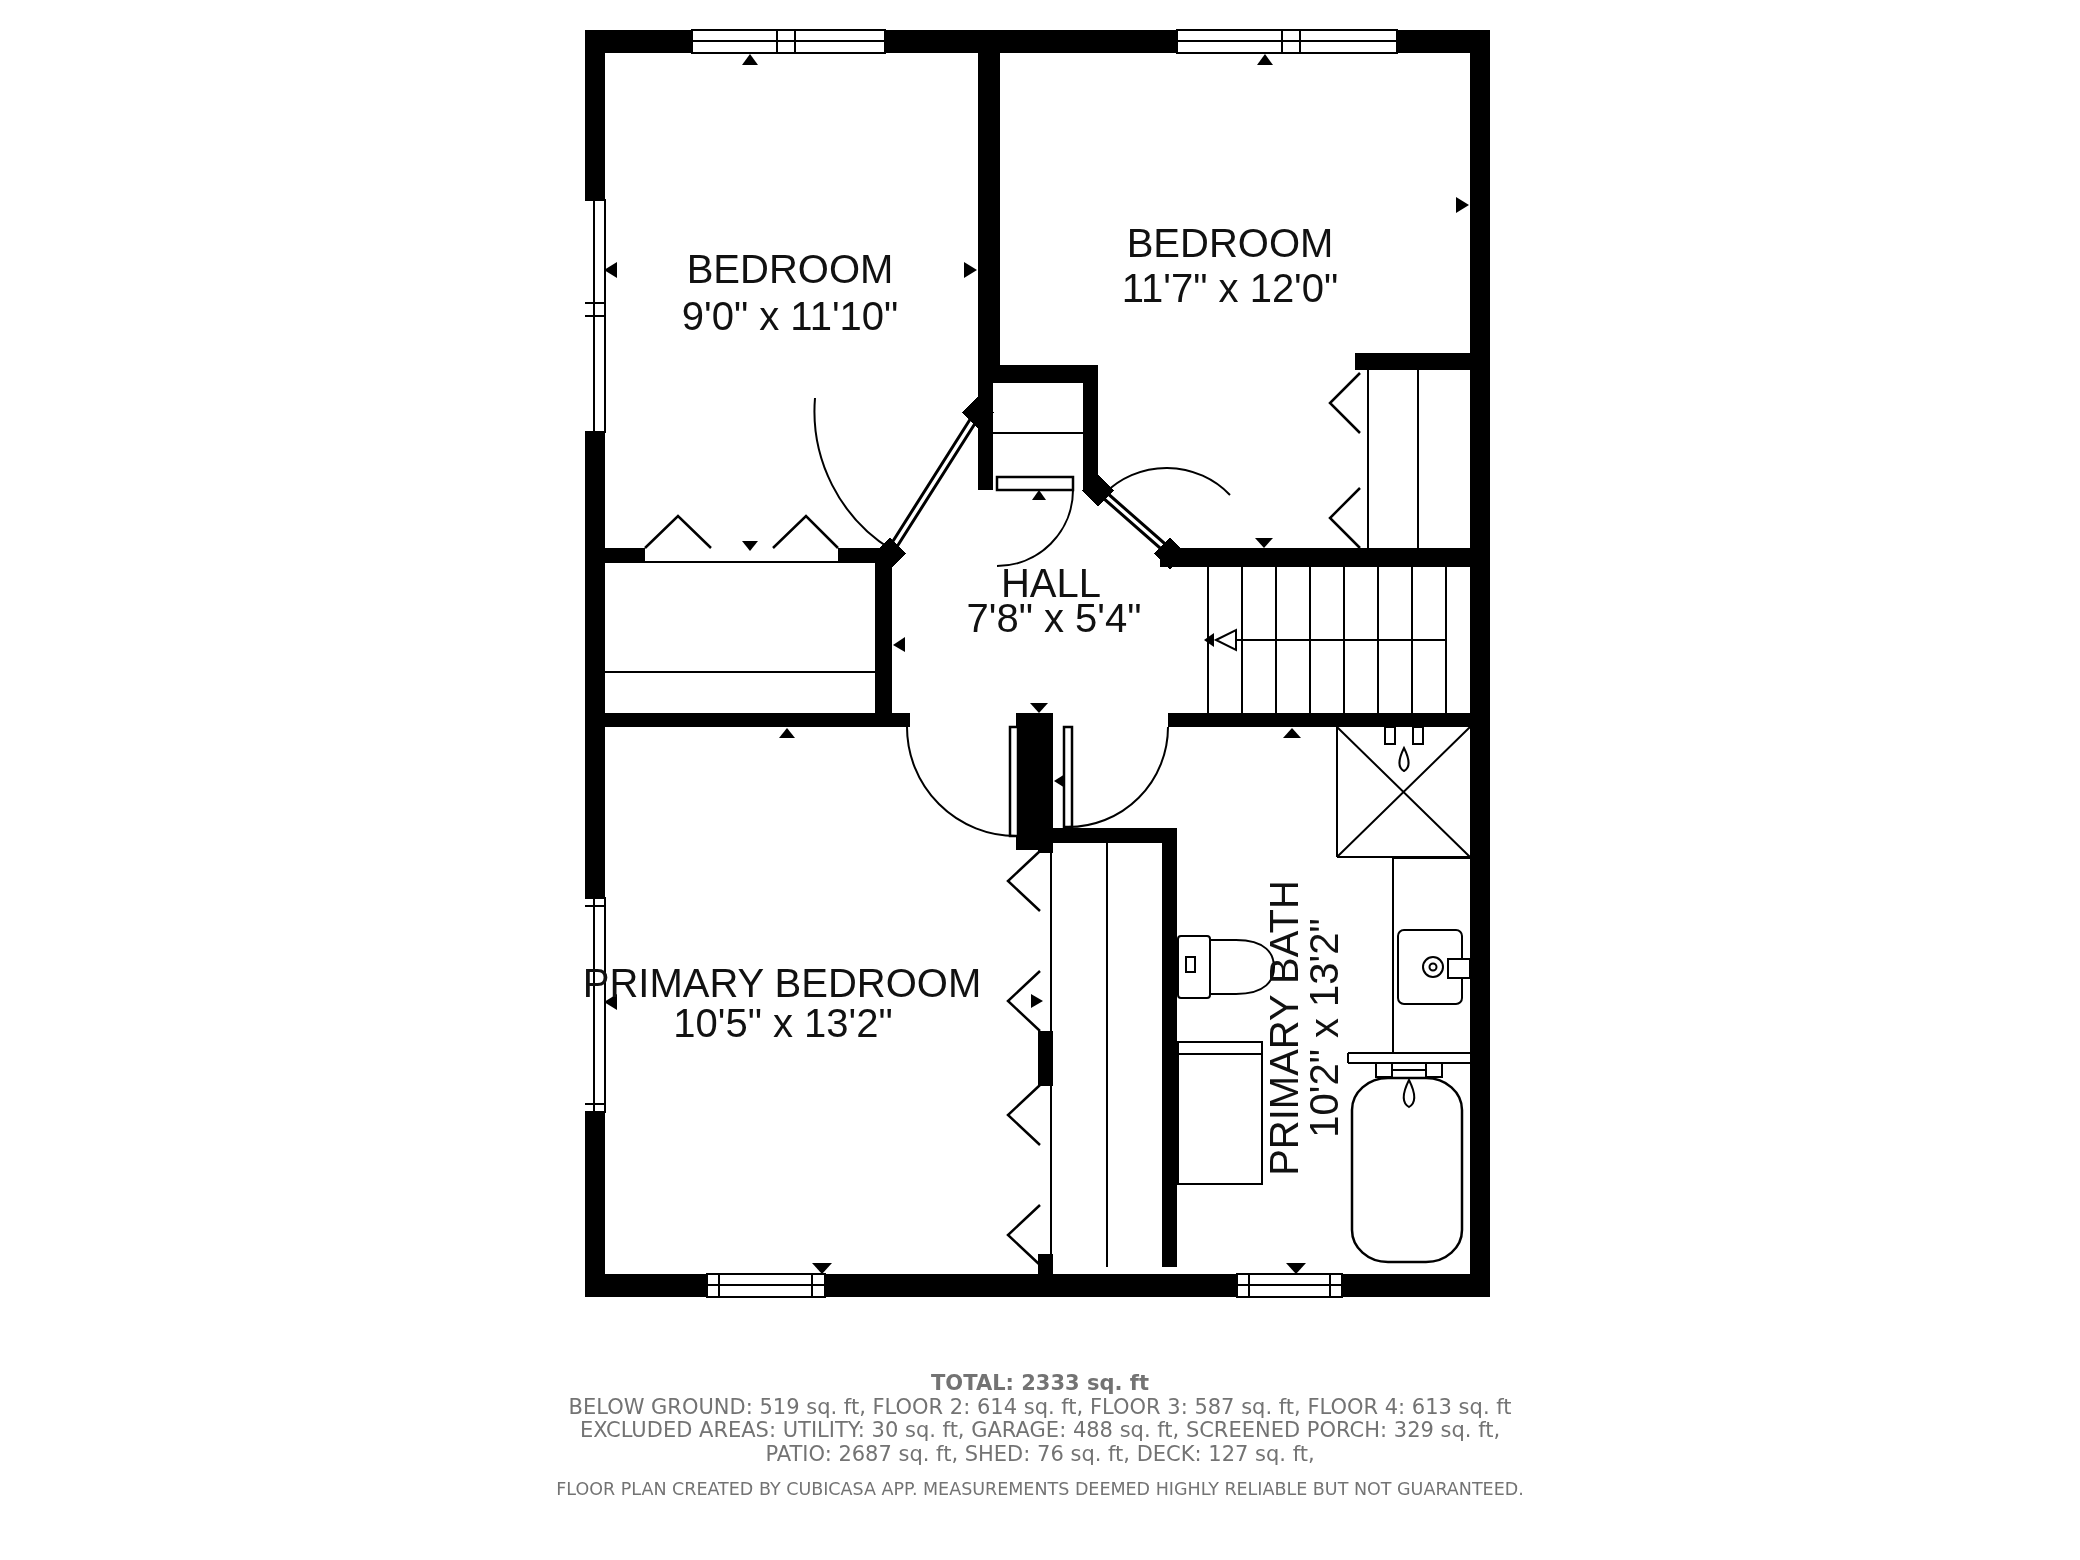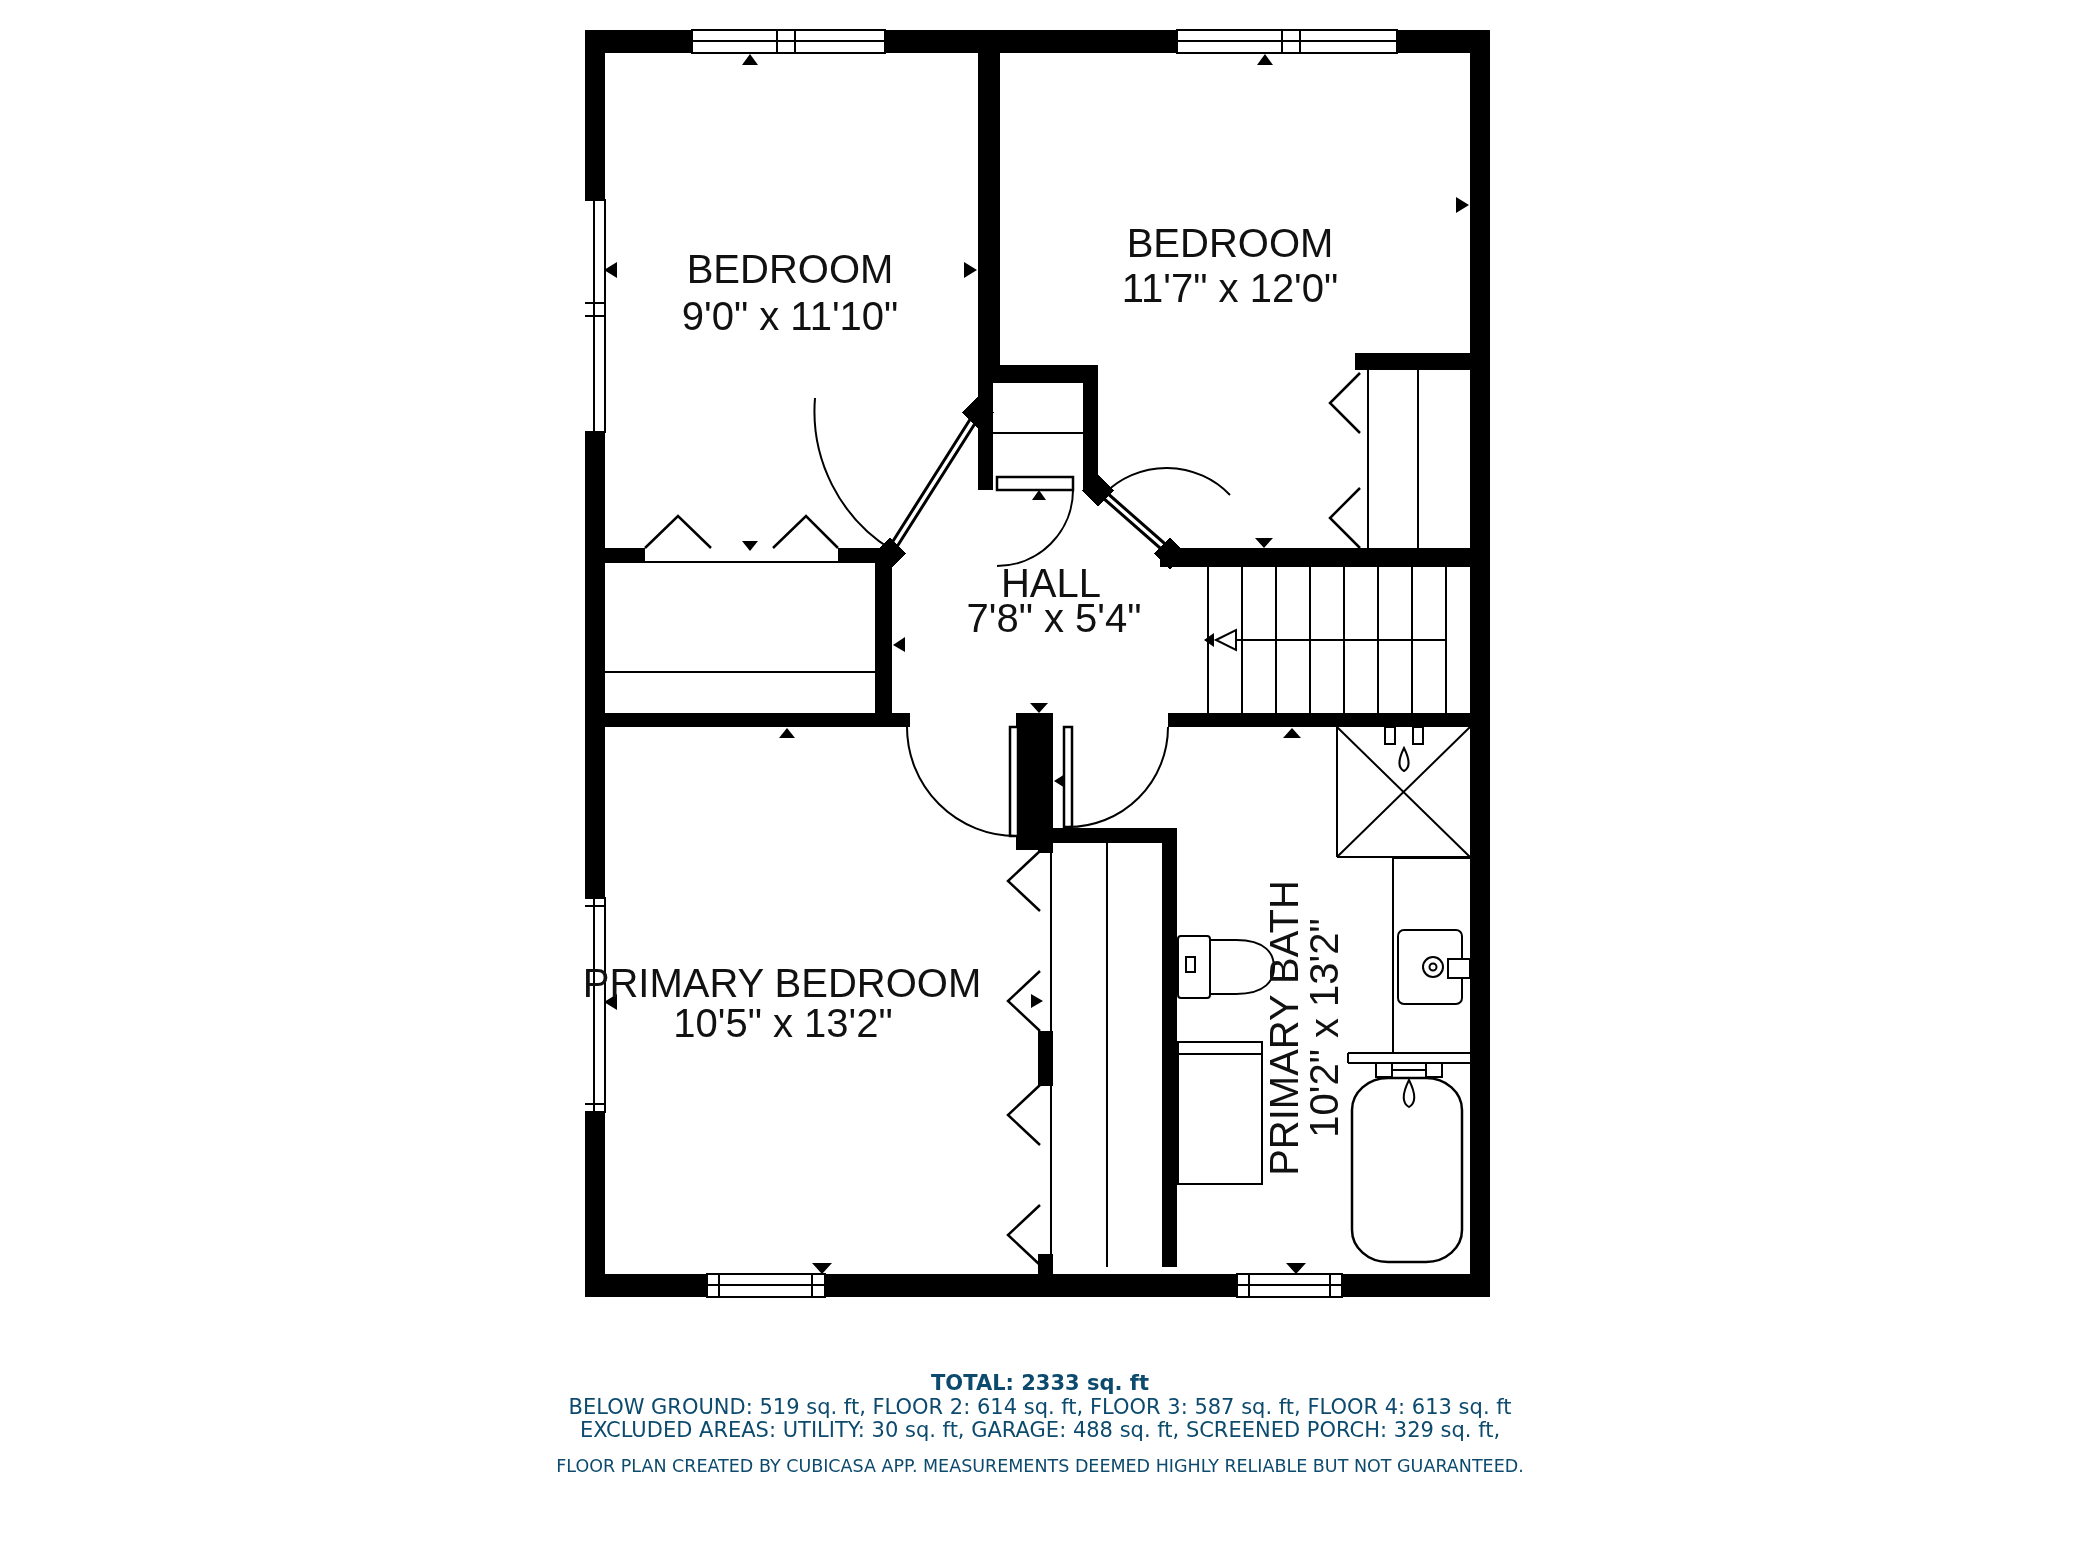--- a/index.html
+++ b/index.html
@@ -13,21 +13,21 @@
   #plan-svg{position:absolute;left:585px;top:28px;width:910px;height:1275px;}
   .room-label{
     font-family:"Liberation Sans", sans-serif;
     font-size:40px;
     fill:#111111;
   }
   #summary{
     position:absolute;
     left:540px;top:1372px;width:1000px;
     text-align:center;
-    color:#0c4a6e;
+    color:#737373;
     font-size:21px;
     line-height:23.5px;
     font-family:"DejaVu Sans", sans-serif;
   }
   #summary .total{font-weight:bold;}
   #summary .disclaimer{
     font-size:17.5px;
     margin-top:12px;
     letter-spacing:0px;
   }
@@ -211,14 +211,15 @@
       <text class="room-label" x="1313" y="1013">PRIMARY BATH</text>
       <text class="room-label" x="1313" y="1053">10'2" x 13'2"</text>
     </g>
   </g>
 </svg>
 
 <div id="summary">
   <div class="total">TOTAL: 2333 sq. ft</div>
   <div>BELOW GROUND: 519 sq. ft, FLOOR 2: 614 sq. ft, FLOOR 3: 587 sq. ft, FLOOR 4: 613 sq. ft</div>
   <div>EXCLUDED AREAS: UTILITY: 30 sq. ft, GARAGE: 488 sq. ft, SCREENED PORCH: 329 sq. ft,</div>
+  <div>PATIO: 2687 sq. ft, SHED: 76 sq. ft, DECK: 127 sq. ft,</div>
   <div class="disclaimer">FLOOR PLAN CREATED BY CUBICASA APP. MEASUREMENTS DEEMED HIGHLY RELIABLE BUT NOT GUARANTEED.</div>
 </div>
 
 </body></html>

